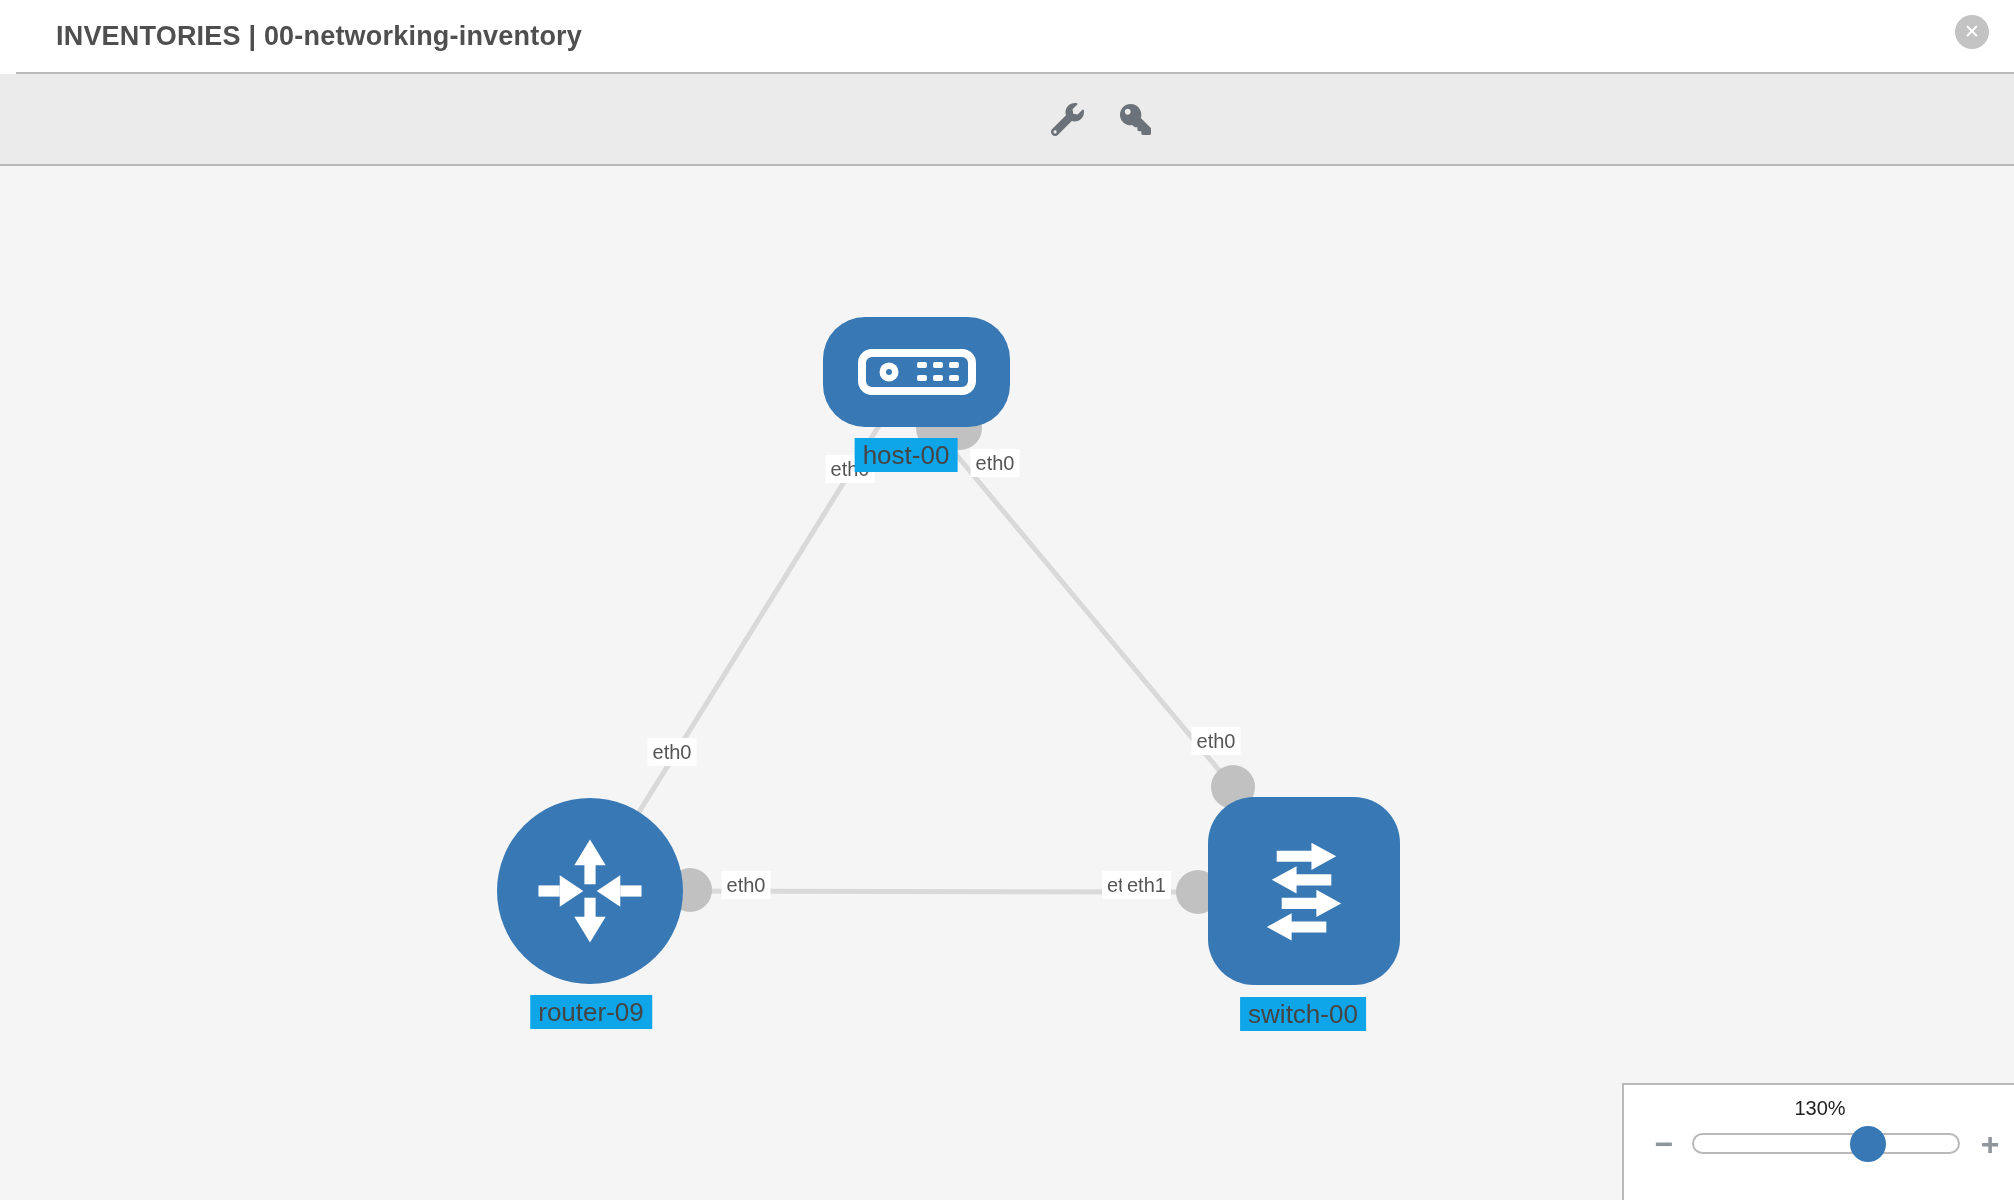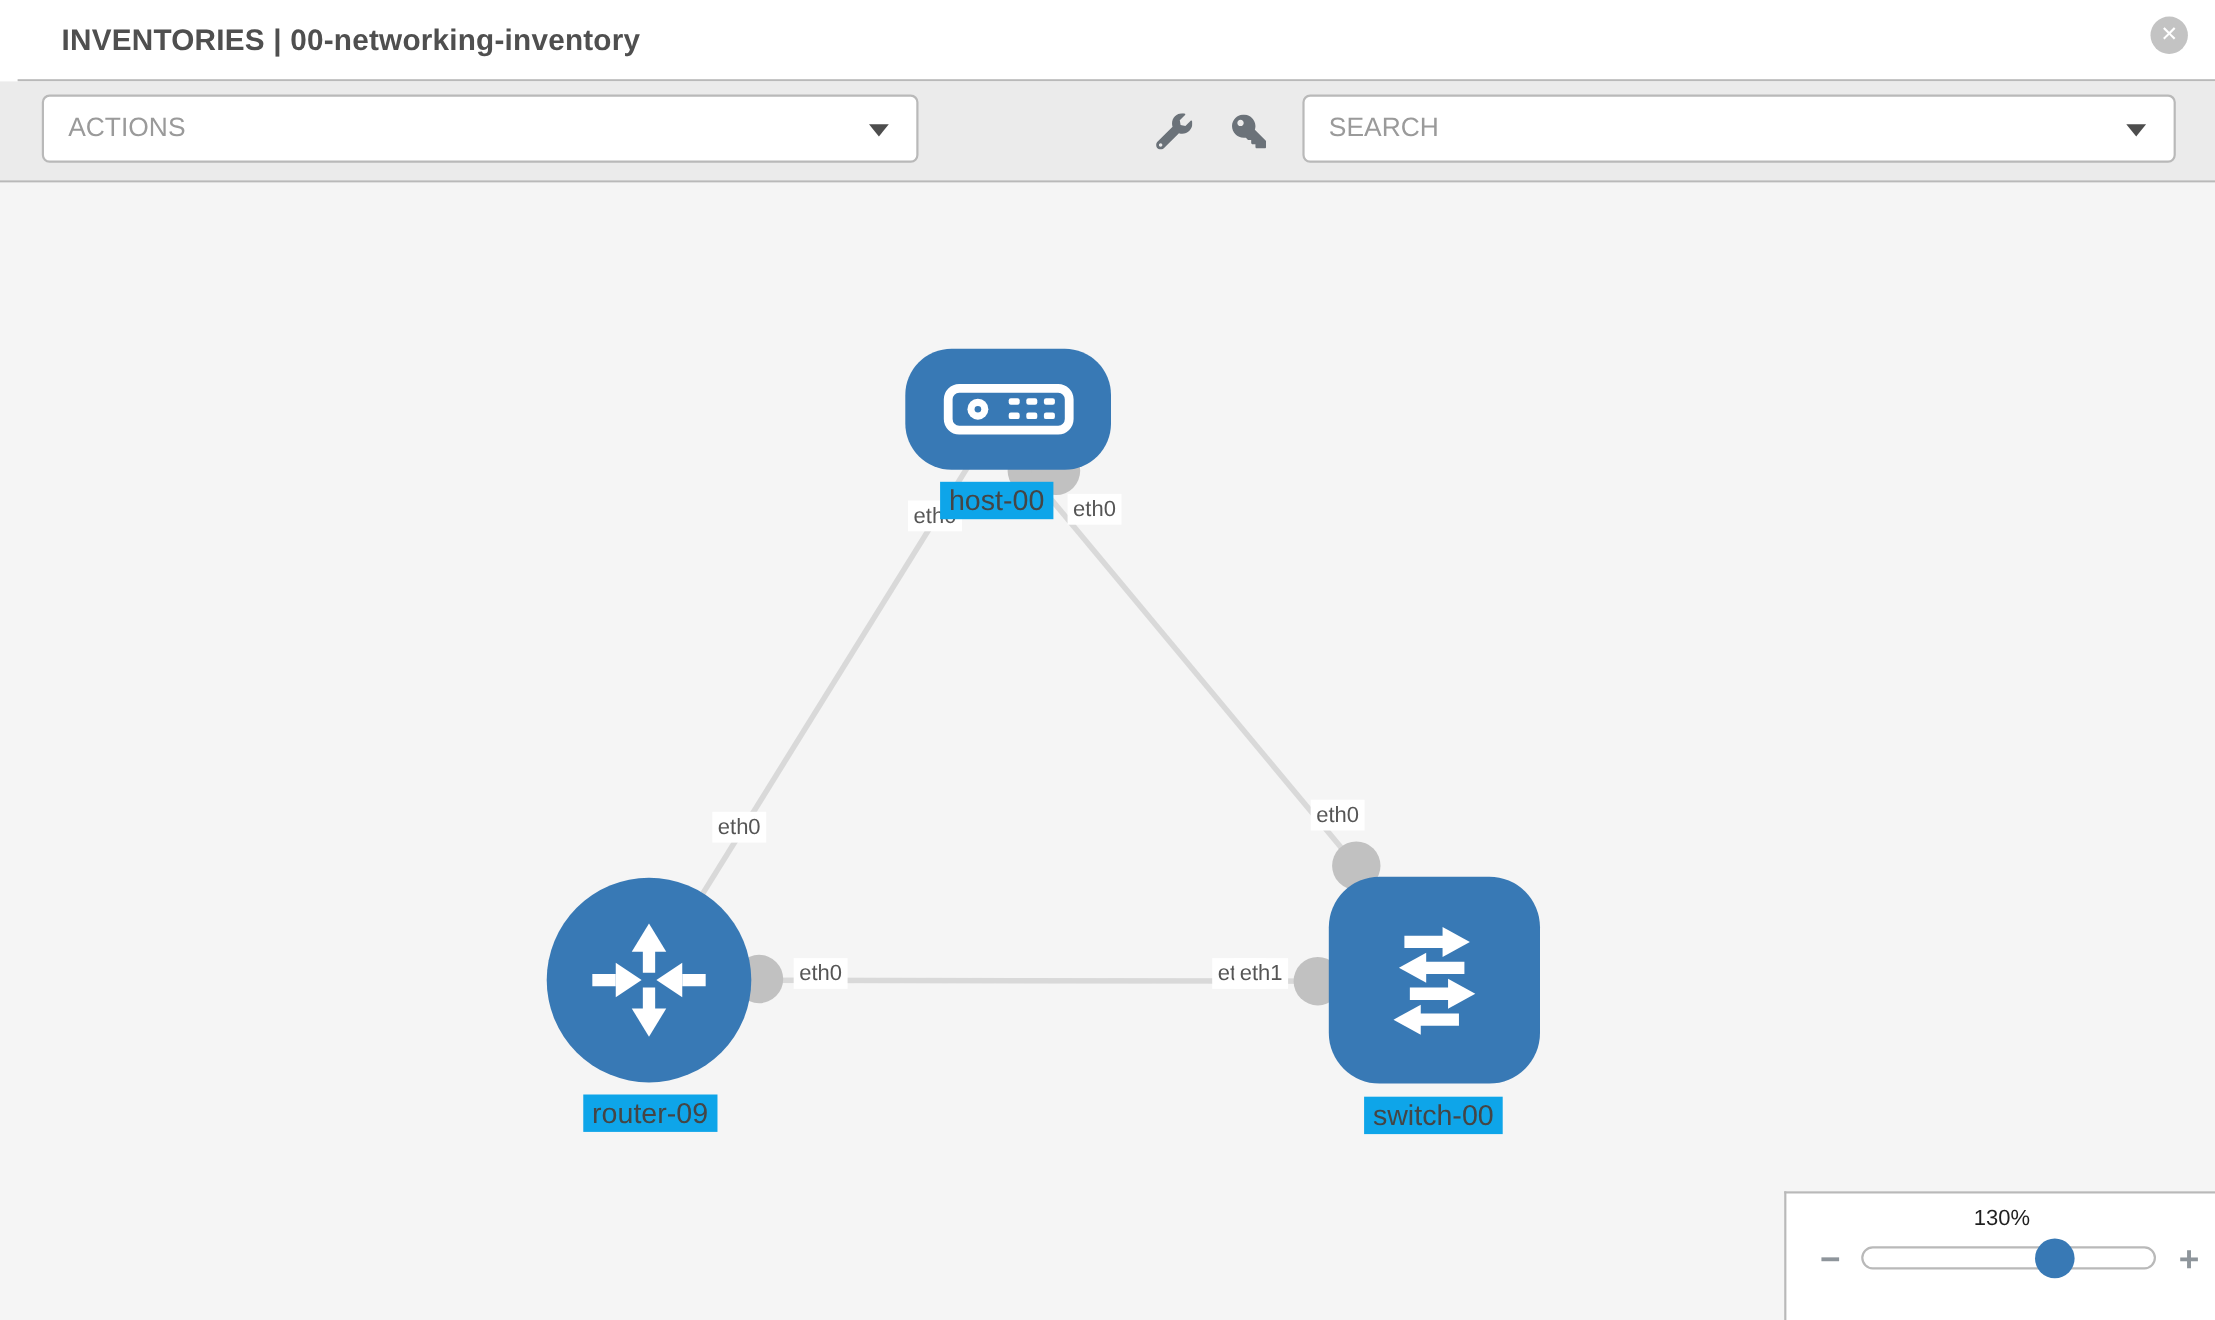--- a/index.html
+++ b/index.html
@@ -97,43 +97,35 @@
 </style>
 </head>
 <body>
 
 <div class="header">
   <div class="page-title">INVENTORIES | 00-networking-inventory</div>
   <div class="close-btn">✕</div>
 </div>
 
 <div class="toolbar">
-  <div class="dropdown dd-actions">
-    <span class="dd-label">ACTIONS</span>
-    <span class="caret"></span>
-  </div>
 
   <div class="tool-icon tool-wrench">
     <svg width="33" height="33" viewBox="0 0 512 512">
       <path fill="#6b7279" d="M507.73 109.1c-2.24-9.03-13.54-12.09-20.12-5.51l-74.36 74.36-67.88-11.31-11.31-67.88 74.36-74.36c6.62-6.62 3.43-17.9-5.66-20.16-47.38-11.74-99.55.91-136.58 37.93-39.64 39.64-50.55 97.1-34.05 147.2L18.74 402.76c-24.99 24.99-24.99 65.51 0 90.5 24.99 24.99 65.51 24.99 90.5 0l213.21-213.21c50.12 16.71 107.47 5.68 147.37-34.22 37.07-37.07 49.7-89.32 37.91-136.73zM64 472c-13.25 0-24-10.75-24-24 0-13.26 10.75-24 24-24s24 10.74 24 24c0 13.25-10.75 24-24 24z"></path>
     </svg>
   </div>
 
   <div class="tool-icon tool-key">
     <svg width="31" height="31" viewBox="0 0 512 512">
       <g transform="scale(-1,1) translate(-512,0)">
         <path fill="#6b7279" d="M512 176.001C512 273.203 433.202 352 336 352c-11.22 0-22.19-1.062-32.827-3.069l-24.012 27.014A23.999 23.999 0 0 1 261.223 384H224v40c0 13.255-10.745 24-24 24h-40v40c0 13.255-10.745 24-24 24H24c-13.255 0-24-10.745-24-24v-78.059c0-6.365 2.529-12.47 7.029-16.971l161.802-161.802C164.108 219.21 160 198.061 160 176 160 78.798 238.797.001 335.999 0 433.488-.001 512 78.511 512 176.001zM336 128c0 26.51 21.49 48 48 48s48-21.49 48-48-21.49-48-48-48-48 21.49-48 48z"></path>
       </g>
     </svg>
   </div>
 
-  <div class="dropdown dd-search">
-    <span class="dd-label">SEARCH</span>
-    <span class="caret"></span>
-  </div>
 </div>
 
 <div class="canvas">
 
   <svg class="graph-svg" width="2014" height="1034">
 
     <line x1="590" y1="725" x2="890" y2="242" stroke="#d9d9d9" stroke-width="5"></line>
     <line x1="934" y1="262" x2="1233" y2="621" stroke="#d9d9d9" stroke-width="5"></line>
     <line x1="590" y1="725" x2="1198" y2="726" stroke="#d9d9d9" stroke-width="5"></line>
 

